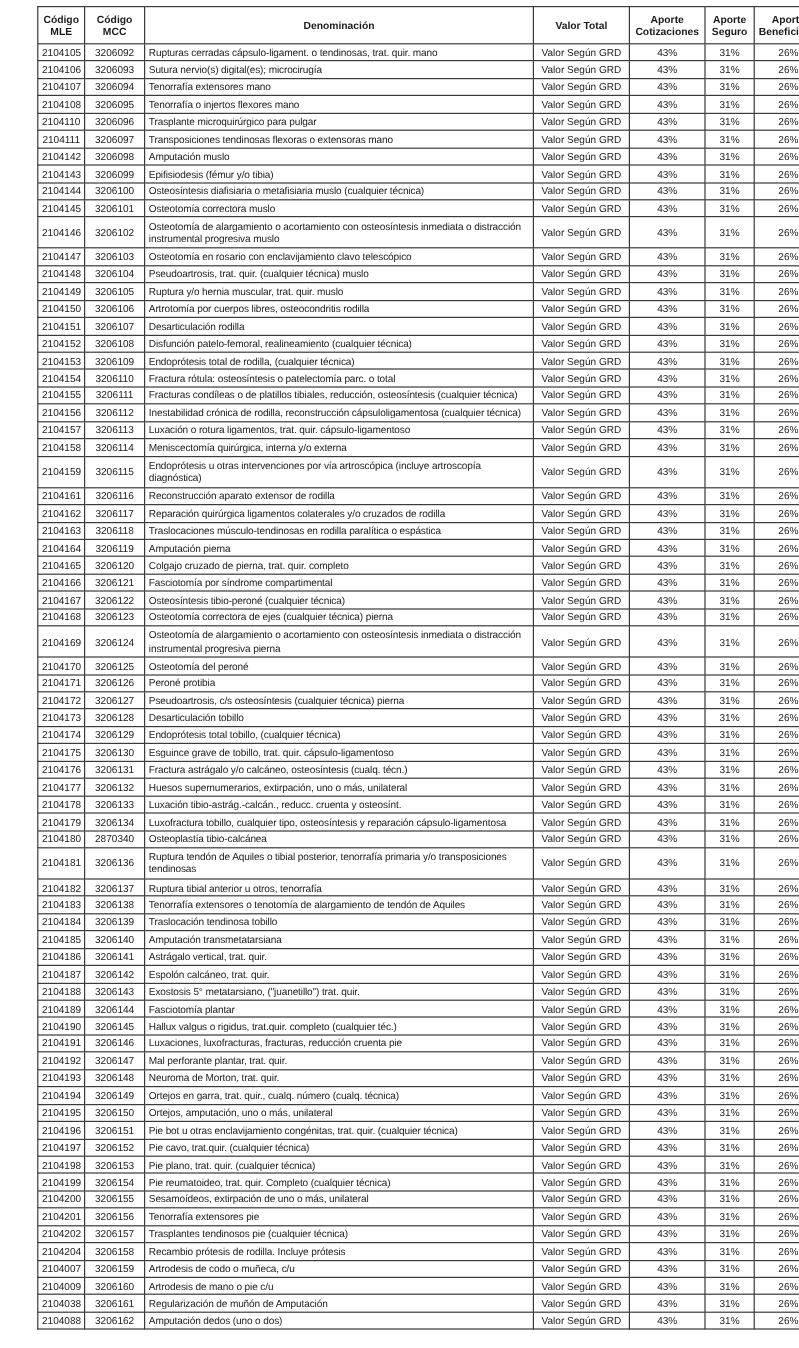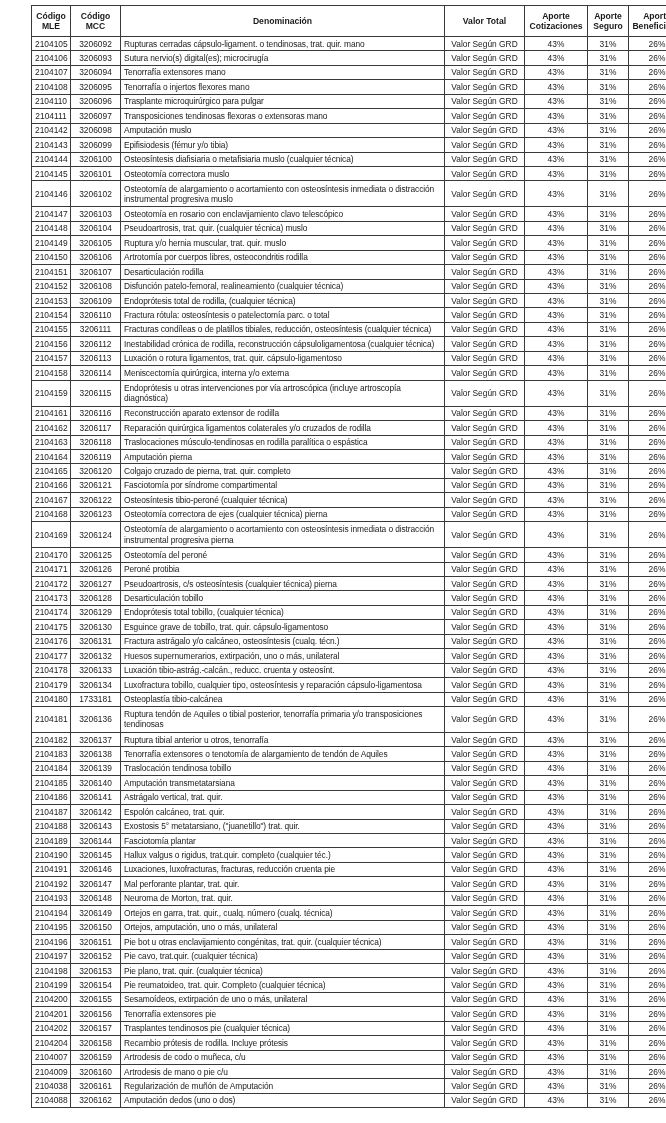--- a/index.html
+++ b/index.html
@@ -446,21 +446,21 @@
           <td class="center">2104179</td>
           <td class="center">3206134</td>
           <td class="den">Luxofractura tobillo, cualquier tipo, osteosíntesis y reparación cápsulo-ligamentosa</td>
           <td class="center">Valor Según GRD</td>
           <td class="center">43%</td>
           <td class="center">31%</td>
           <td class="center">26%</td>
         </tr>
         <tr>
           <td class="center">2104180</td>
-          <td class="center">1733181</td>
+          <td class="center">2870340</td>
           <td class="den">Osteoplastía tibio-calcánea</td>
           <td class="center">Valor Según GRD</td>
           <td class="center">43%</td>
           <td class="center">31%</td>
           <td class="center">26%</td>
         </tr>
         <tr>
           <td class="center wrap">2104181</td>
           <td class="center wrap">3206136</td>
           <td class="den wrap">Ruptura tendón de Aquiles o tibial posterior, tenorrafía primaria y/o transposiciones tendinosas</td>

